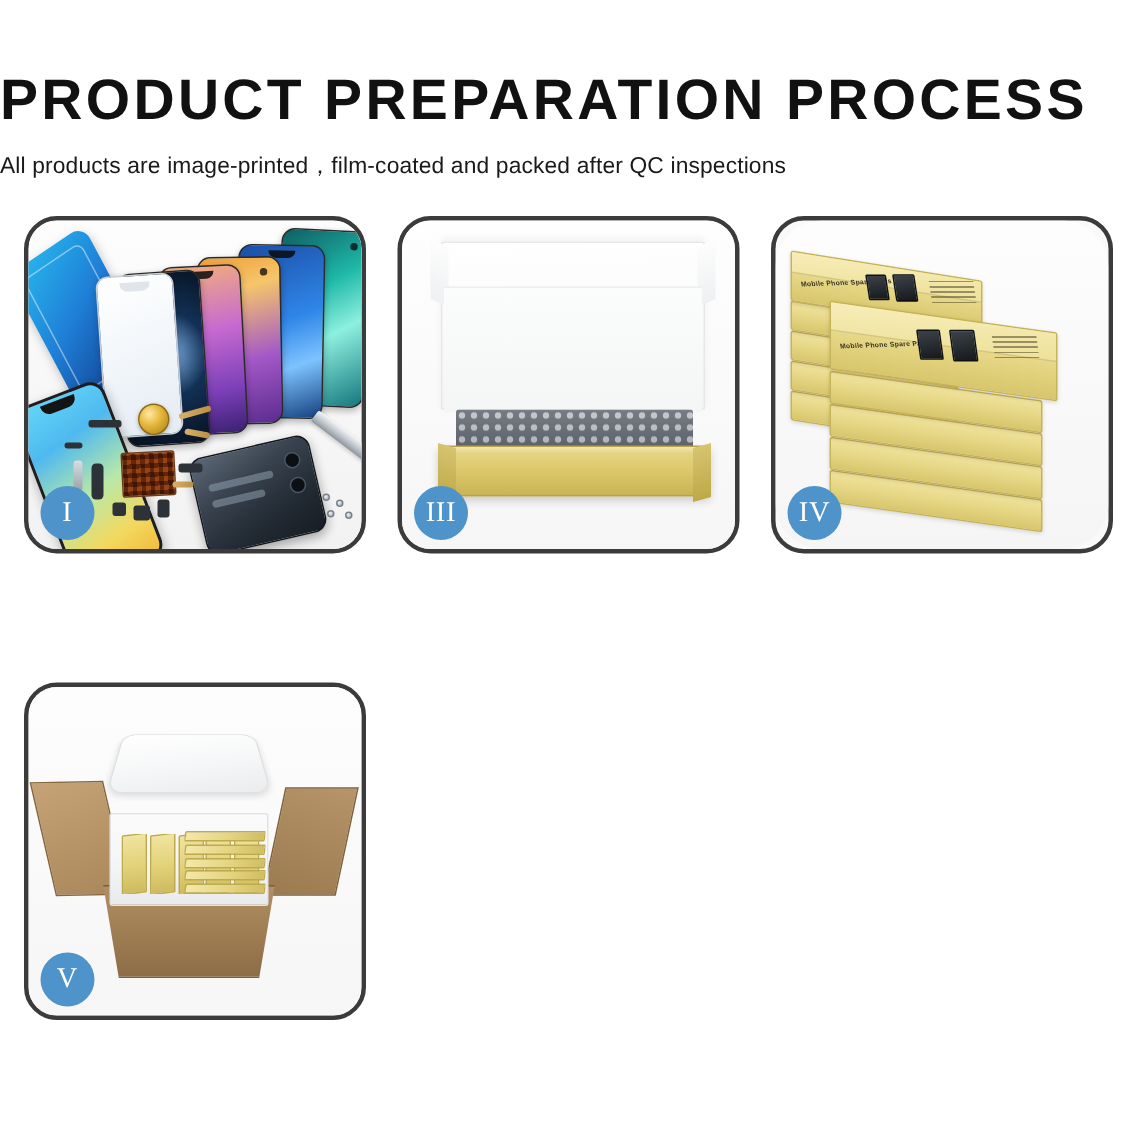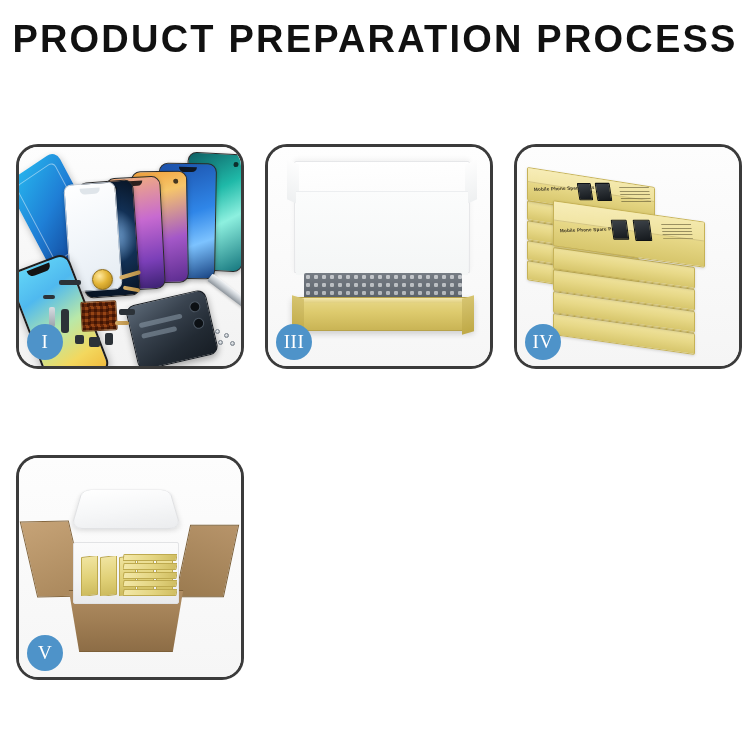--- a/index.html
+++ b/index.html
@@ -6,21 +6,21 @@
   * { box-sizing: border-box; margin: 0; padding: 0; }
   html, body {
     width: 750px; height: 750px;
     background: #ffffff;
     font-family: "Liberation Sans", sans-serif;
     overflow: hidden;
   }
   .page { position: relative; width: 750px; height: 750px; background: #fff; }
 
   
-  .header { width: 100%; padding-top: 20px; text-align: center; }
+  .header { width: 100%; padding-top: 48px; }
   .title {
     font-size: 38px; font-weight: 700; letter-spacing: 2.2px;
     color: #111; line-height: 1.05; white-space: nowrap;
   }
   .subtitle {
     margin-top: 12px; font-size: 15.2px; font-weight: 400;
     color: #1a1a1a; letter-spacing: 0.1px; white-space: nowrap;
   }
 
   
@@ -245,21 +245,21 @@
     background: linear-gradient(180deg,#d6c470,#bfa946);
   }
   .kraft-box .flapL { left:-1px; transform: skewY(16deg); }
   .kraft-box .flapR { right:-1px; transform: skewY(-16deg); }
   .kraft-box .rim {
     position:absolute; left:0; top:0; width:100%; height:5px;
     background: linear-gradient(180deg,#f3e7ae,#e0cf7e);
   }
 
   
-  .p4 { background: linear-gradient(180deg,#fdfdfd,#f5f5f5); }
+  .p4 { background: linear-gradient(180deg,#fdfdfd,#f5f5f5); border-radius: 31px; }
   .bxstack { position:absolute; inset:0; }
   .bx {
     position:absolute; border:1px solid #c6b257; border-radius:2px;
     background: linear-gradient(180deg,#efe29c 0%,#e7d887 45%,#d7c66c 100%);
     box-shadow: 0 1px 3px rgba(0,0,0,.14);
   }
   .bx .lid {
     position:absolute; left:0; top:0; width:100%; height:44%;
     background: linear-gradient(175deg,#f7edb8 0%,#eee19a 100%);
     border-bottom:1px solid rgba(180,160,80,.5);
@@ -355,20 +355,21 @@
     background: rgba(150,122,86,.75); border-radius:1px;
   }
 </style>
 </head>
 <body>
 
 <div class="page">
 
   <div class="header">
     <div class="title">PRODUCT PREPARATION PROCESS</div>
+    <div class="subtitle">All products are image-printed，film-coated and packed after QC inspections</div>
   </div>
 
   <div class="grid">
 
     <div class="panel">
       <div class="scene p1">
 
         <div class="blue-adh"></div>
 
         <div class="ph teal">

